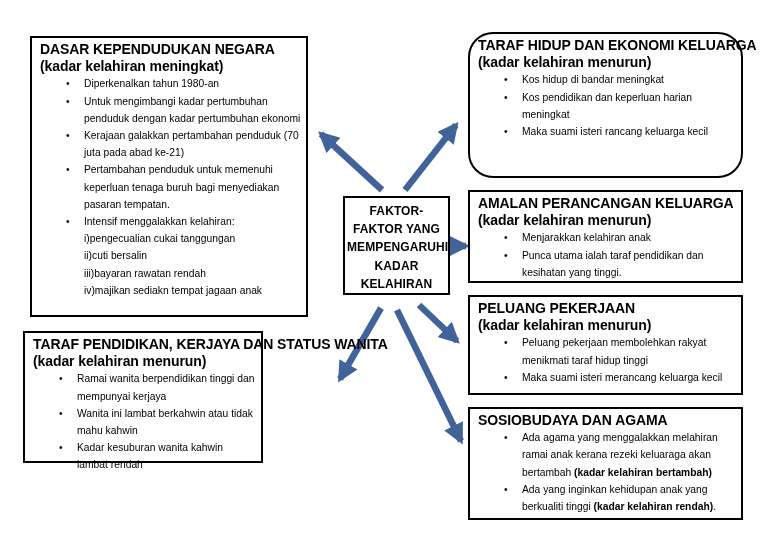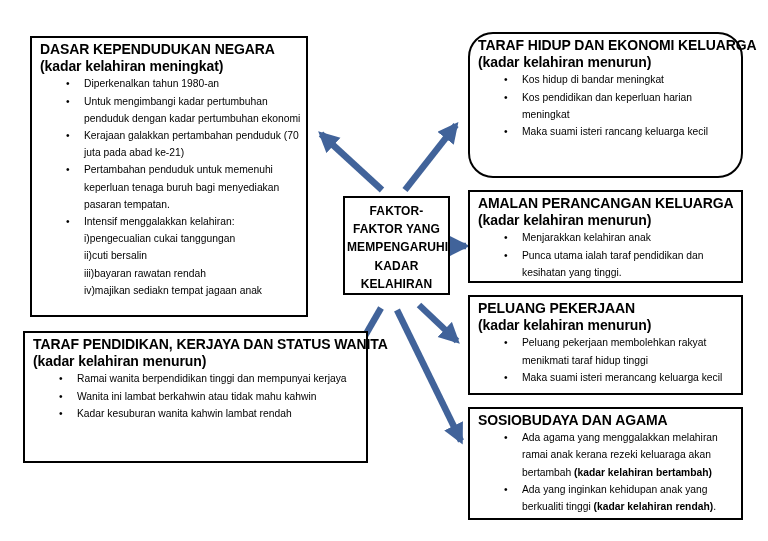--- a/index.html
+++ b/index.html
@@ -8,21 +8,21 @@
   .arrows{position:absolute;left:0;top:0;width:768px;height:541px;}
   .arrows line{stroke-width:6.5;fill:none;}
   .node{position:absolute;background:#ffffff;border:2px solid #000;box-sizing:border-box;
         padding:3px 5px 2px 8px;font-size:10.3px;line-height:17.2px;}
   .title,.subtitle{font-weight:700;font-size:14px;letter-spacing:-0.1px;white-space:nowrap;}
   .blist{margin:0;padding:0 0 0 24px;list-style:none;}
   .blist li{position:relative;padding-left:20px;}
   .blist li::before{content:"\2022";position:absolute;left:2px;top:0;}
   .sublines{padding-left:44px;}
   .b-dasar{left:30px;top:36px;width:278px;height:281px;}
-  .b-pendidikan{left:23px;top:331px;width:345px;height:132px;}
+  .b-pendidikan{left:23px;top:331px;width:240px;height:132px;}
   .b-hidup{left:468px;top:32px;width:275px;height:146px;border-radius:25px;}
   .b-amalan{left:468px;top:190px;width:275px;height:93px;}
   .b-peluang{left:468px;top:295px;width:275px;height:100px;}
   .b-sosio{left:468px;top:407px;width:275px;height:113px;}
   .center{left:343px;top:196px;width:107px;height:99px;text-align:center;
           font-weight:700;font-size:12px;line-height:18.2px;padding:4px 2px 10px 2px;
           letter-spacing:0.1px;}
 </style>
 </head>
 <body>

